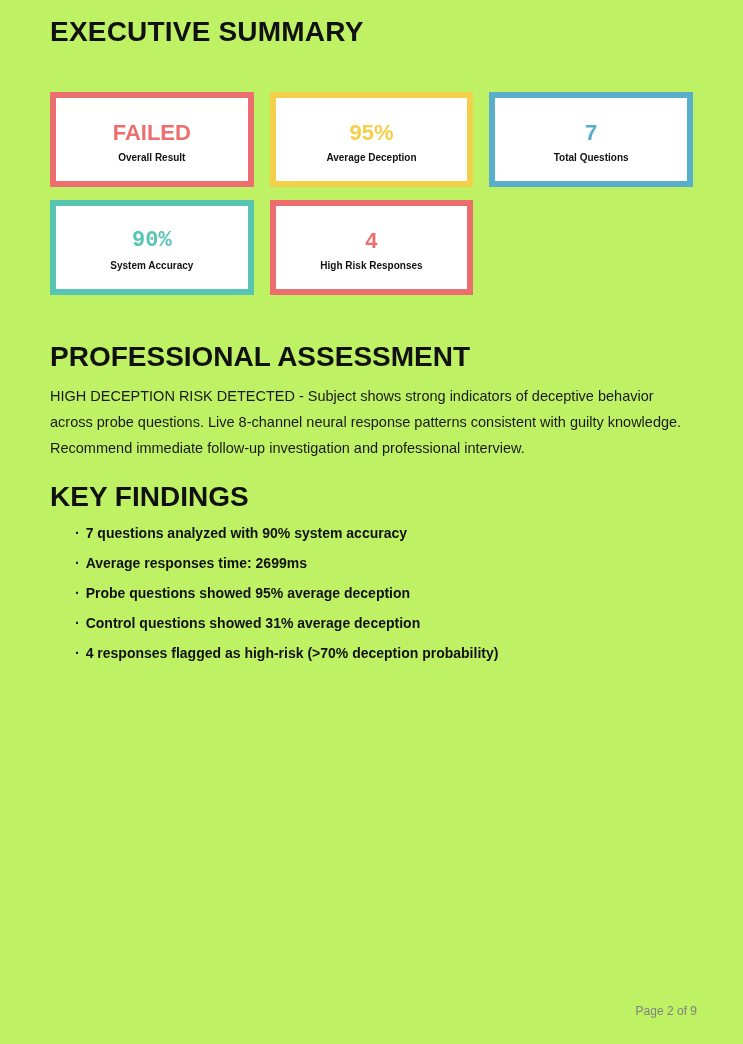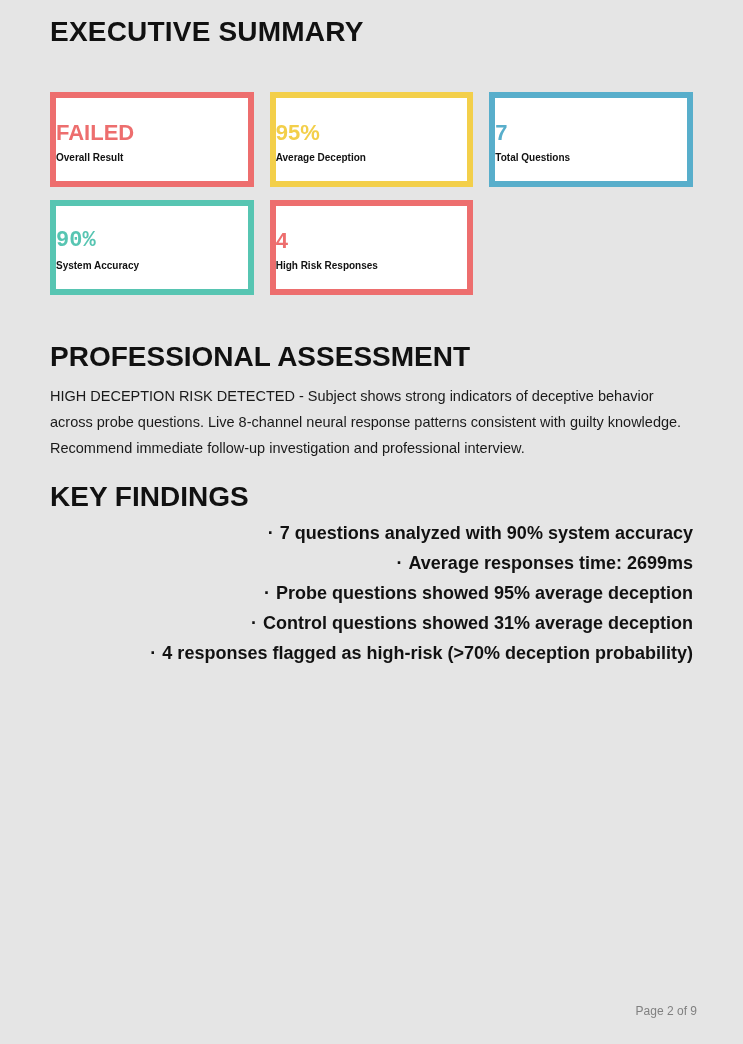--- a/index.html
+++ b/index.html
@@ -6,21 +6,21 @@
   html, body { background: #ffffff; }
   body {
     width: 743px; height: 1044px;
     font-family: "Liberation Sans", "DejaVu Sans", sans-serif;
     color: #1a1a1a;
     position: relative;
     overflow: hidden;
   }
   .page {
     width: 743px; height: 1044px;
-    background: #e5e5e5;
+    background: #bef264;
     position: relative;
     padding: 16px 50px 0 50px;
   }
   .page-title {
     font-size: 28px;
     font-weight: bold;
     letter-spacing: 0.2px;
     color: #111111;
     line-height: 32px;
   }
@@ -29,20 +29,21 @@
     display: grid;
     grid-template-columns: repeat(3, 1fr);
     gap: 13px 16px;
   }
   .card {
     height: 95px;
     background: #ffffff;
     border: 6px solid #cccccc; 
     display: flex;
     flex-direction: column;
+    align-items: center;
     justify-content: center;
     padding-top: 6px;
     gap: 9px;
   }
   .card-value {
     font-size: 22px;
     font-weight: bold;
     line-height: 1;
   }
   .card-label {
@@ -65,26 +66,25 @@
     color: #1a1a1a;
     max-width: 643px;
   }
   .findings-section { margin-top: 24px; }
   .findings-list {
     list-style: none;
     margin-top: 16px;
     padding-left: 25px;
   }
   .finding-item {
-    font-size: 18px;
+    font-size: 14px;
     font-weight: bold;
     line-height: 16px;
     margin-bottom: 14px;
     color: #111111;
-    text-align: right;
   }
   .finding-bullet {
     display: inline-block;
     margin-right: 6px;
   }
   .page-footer {
     position: absolute;
     right: 46px;
     bottom: 26px;
     font-size: 12px;

